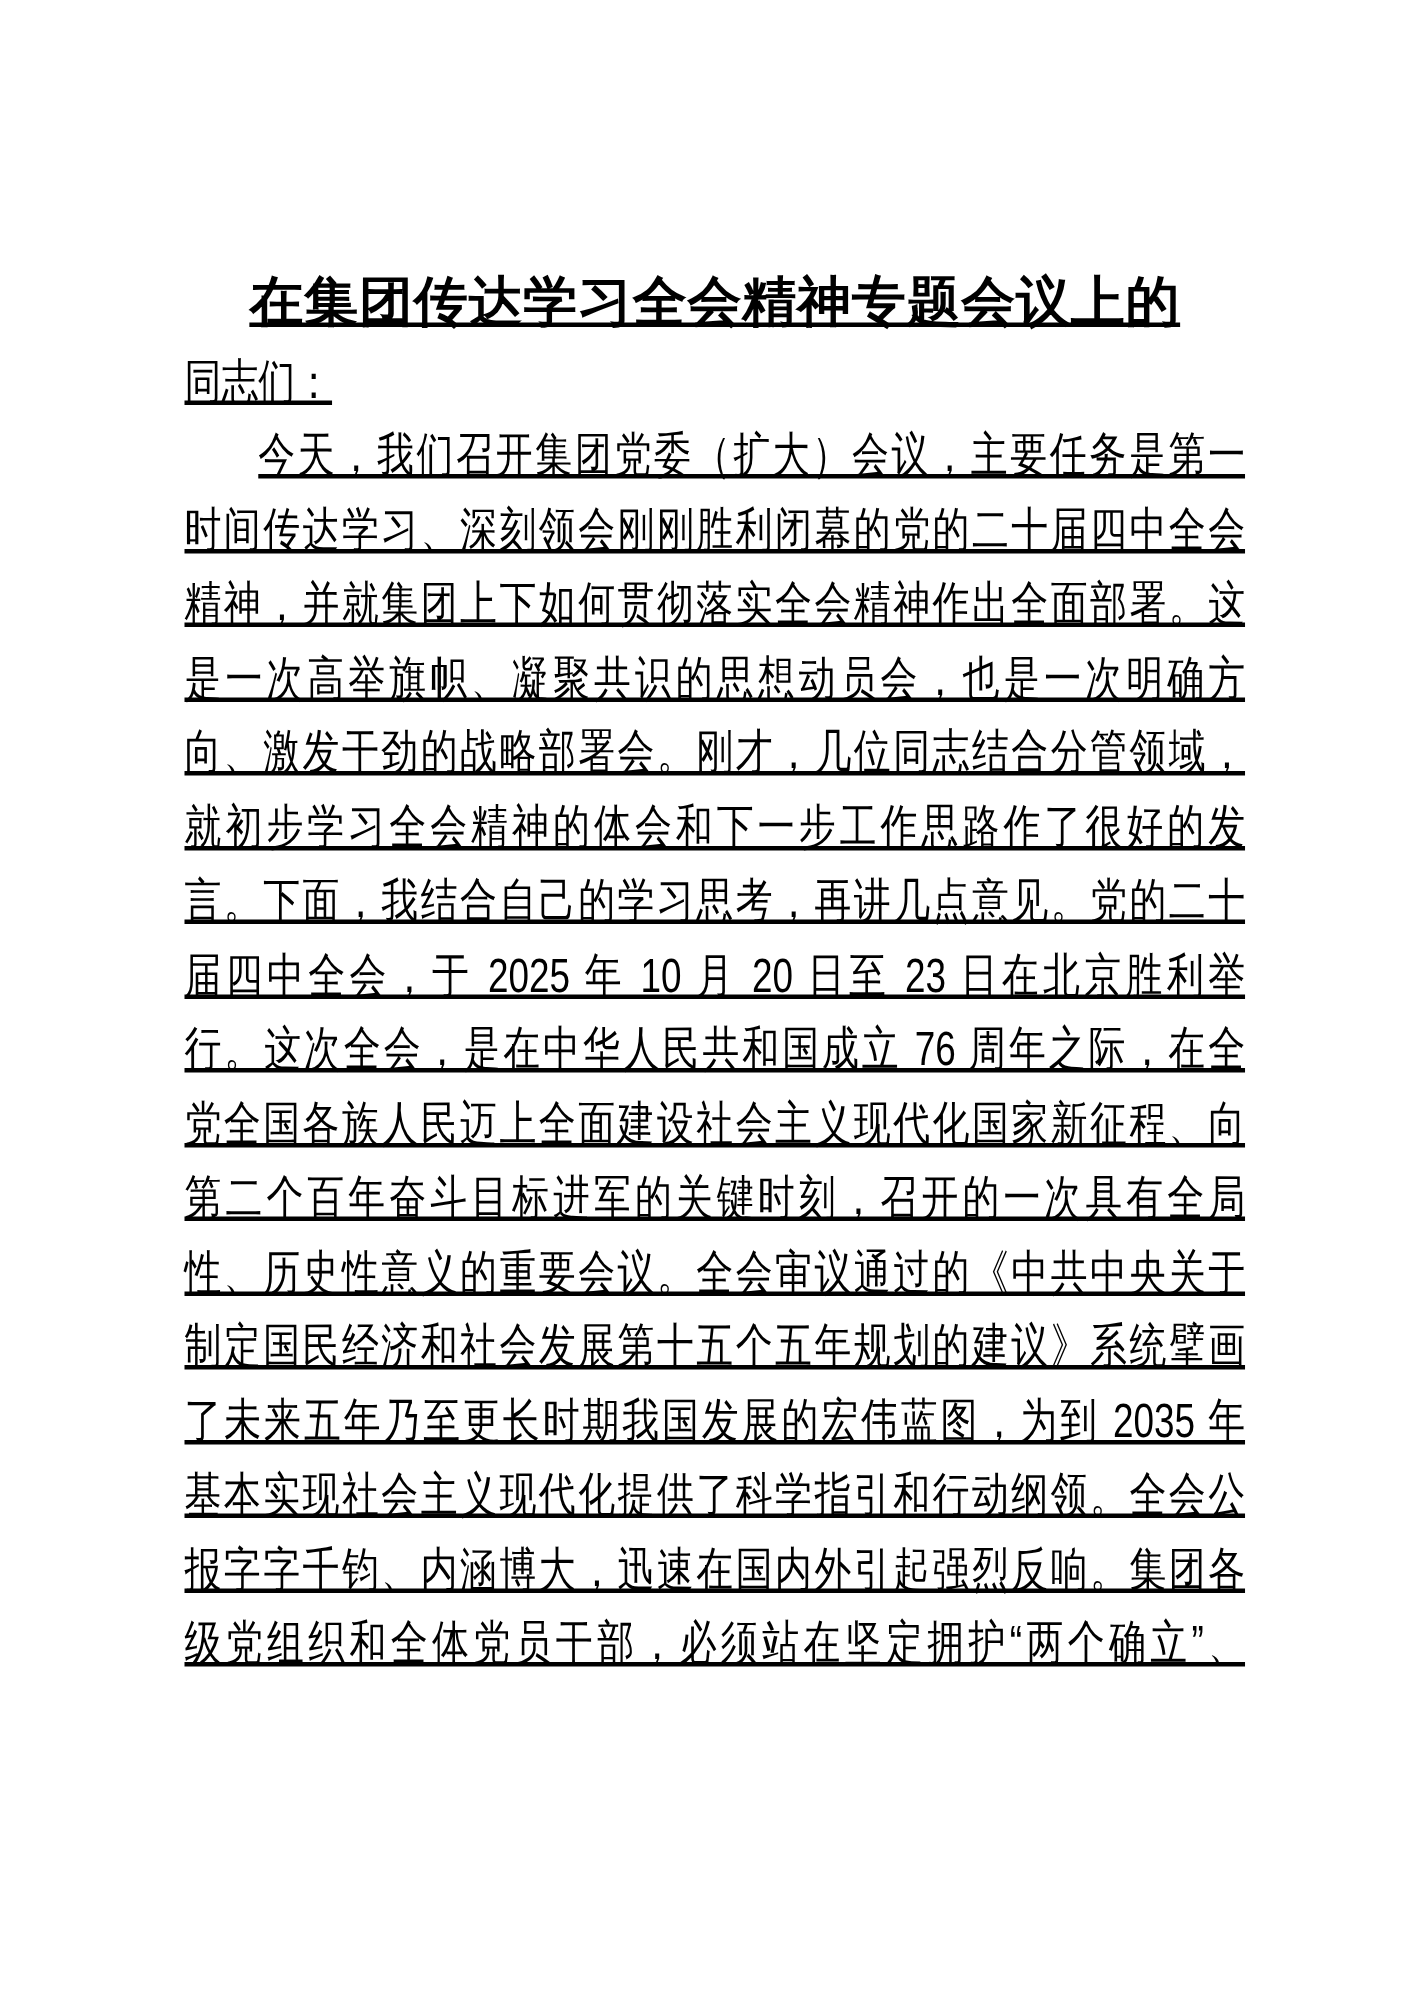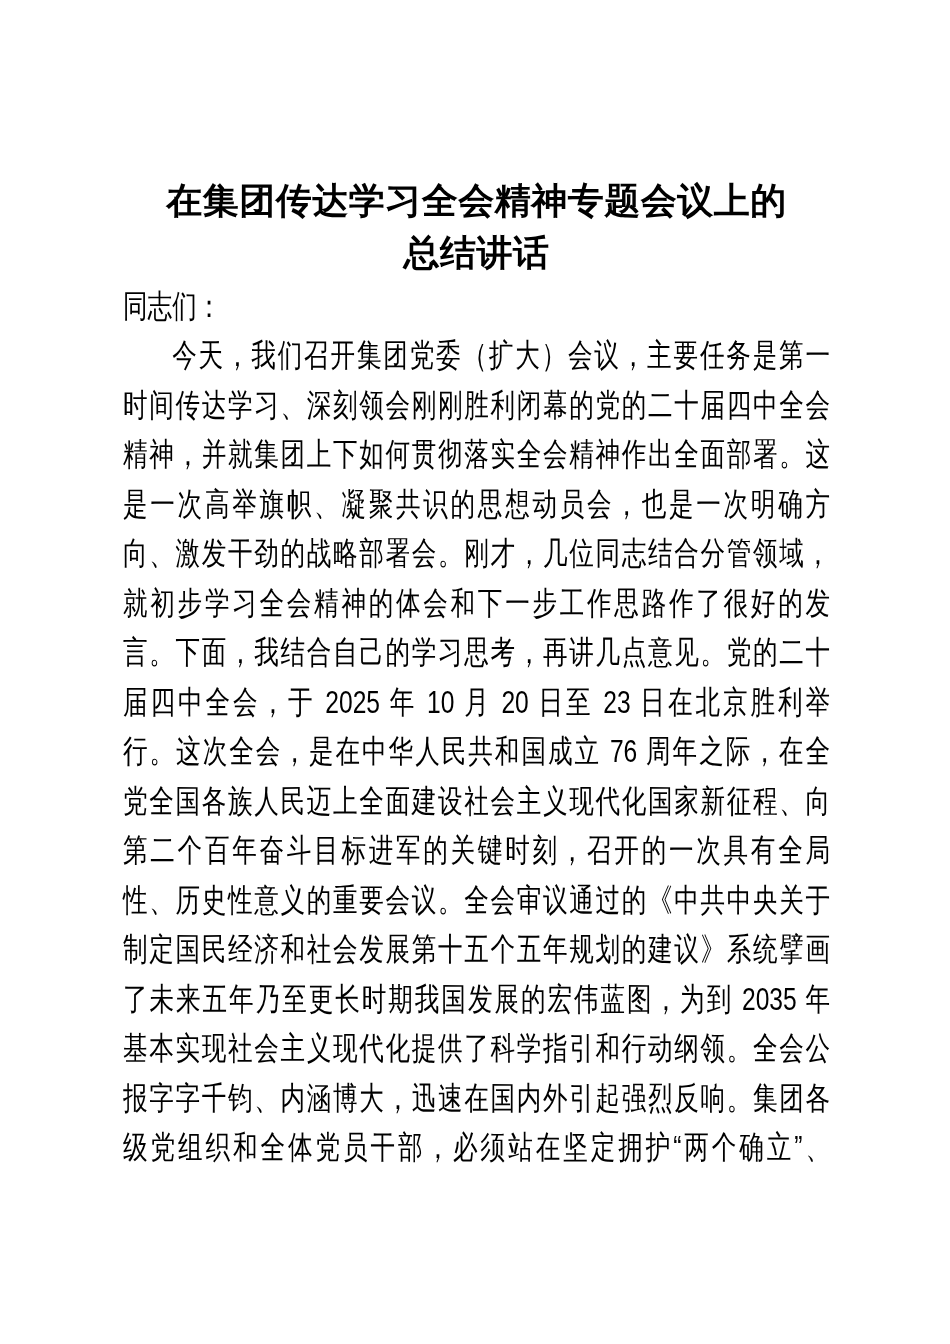--- a/index.html
+++ b/index.html
@@ -14,20 +14,21 @@
     font-family: "Liberation Sans", "DejaVu Sans", sans-serif;
     overflow: hidden;
   }
   .page {
     box-sizing: border-box;
     width: 950px;
     height: 1299px;
     padding: 175px 120px 0 123px;
     background: #ffffff;
     overflow: hidden;
+    text-decoration: underline;
   }
   .doc-title {
     width: 707px;
     text-align: center;
     font-size: 36px;
     line-height: 52px;
     font-weight: 600;
     letter-spacing: 0.5px;
   }
   
@@ -57,21 +58,20 @@
   }
 </style>
 </head>
 <body>
 
 <div class="page">
 
   <div class="doc-title">
 
   <div class="title-line">在集团传达学习全会精神专题会议上的</div>
-      <div class="title-line">总结讲话</div>
     </div>
 
   <div class="narrow salutation">同志们：</div>
 
   <div class="paragraph">
 
   <div class="narrow para-line">今天，我们召开集团党委（扩大）会议，主要任务是第一</div>
       <div class="narrow para-line">时间传达学习、深刻领会刚刚胜利闭幕的党的二十届四中全会</div>
       <div class="narrow para-line">精神，并就集团上下如何贯彻落实全会精神作出全面部署。这</div>
       <div class="narrow para-line">是一次高举旗帜、凝聚共识的思想动员会，也是一次明确方</div>

